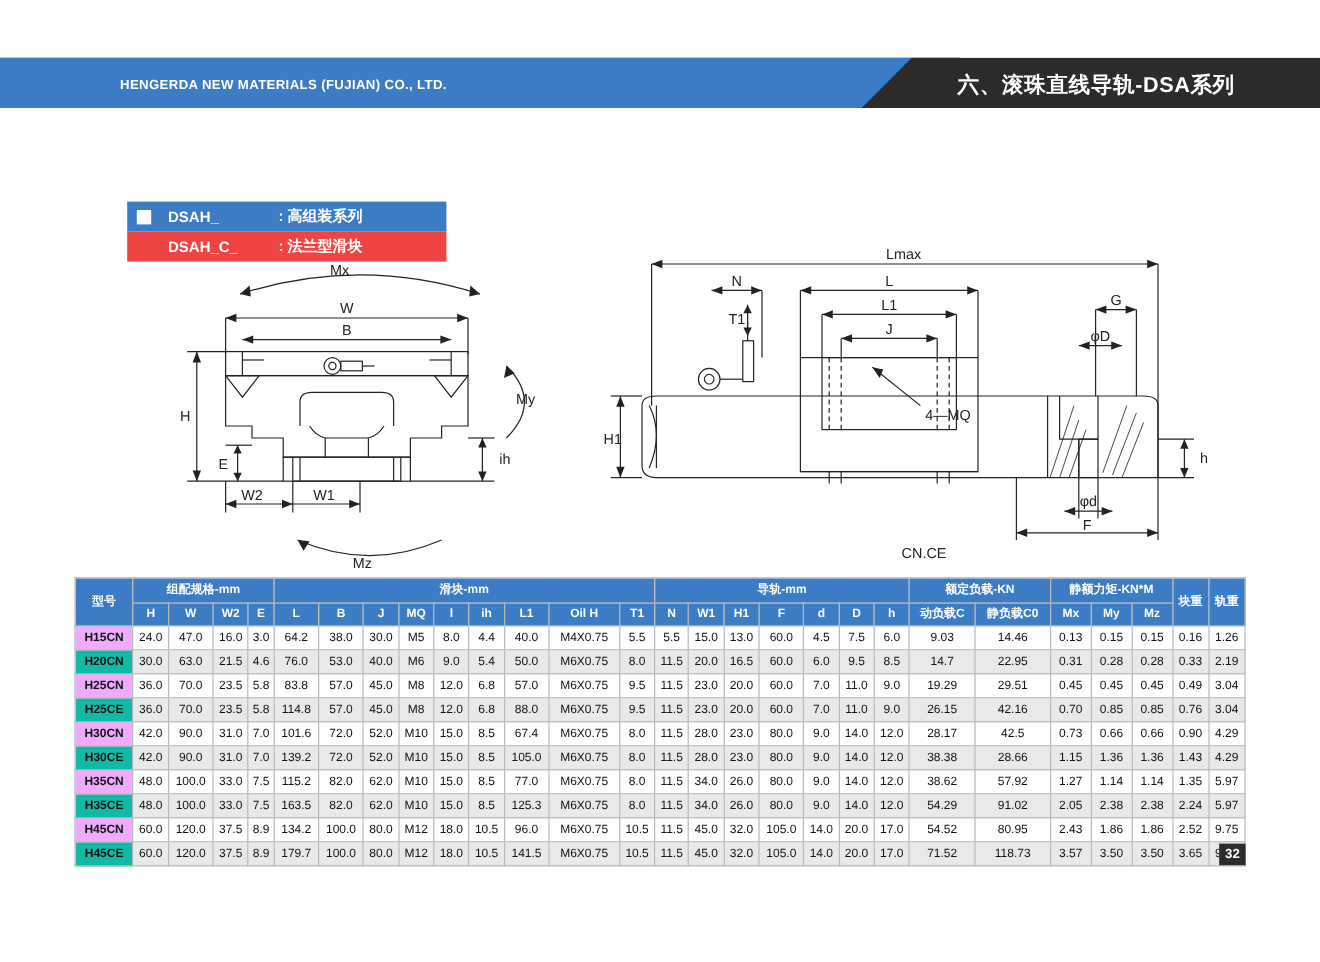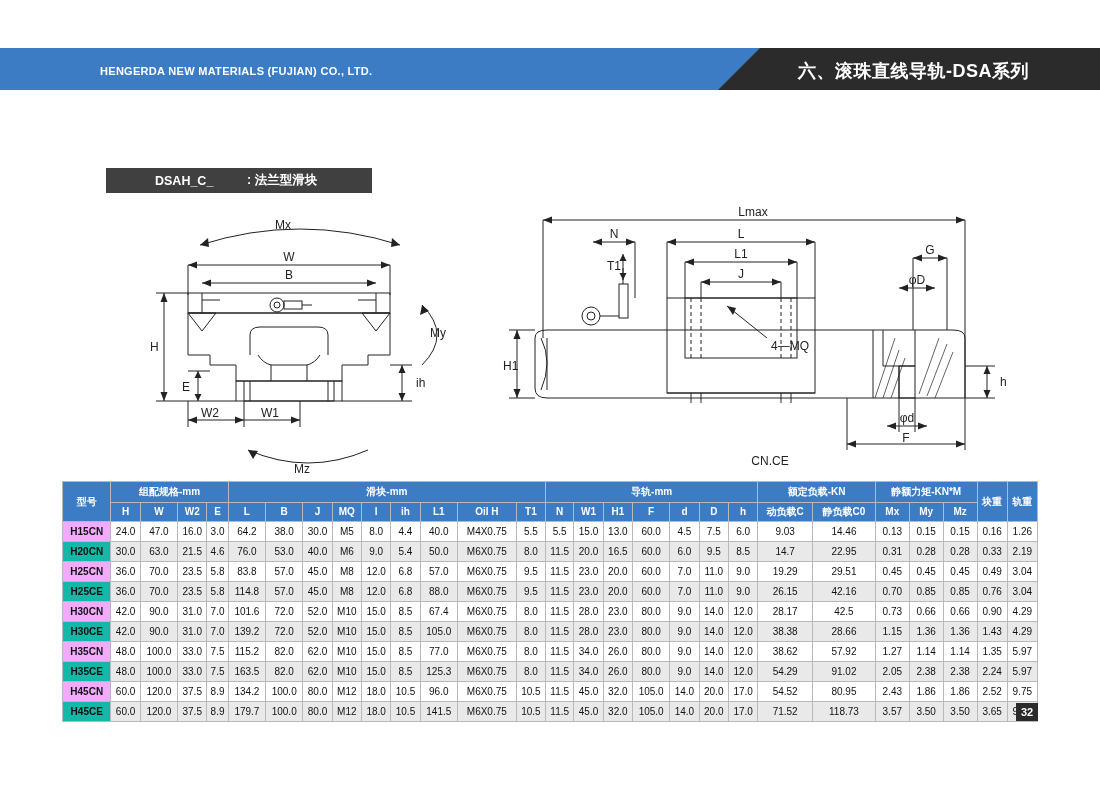--- a/index.html
+++ b/index.html
@@ -29,21 +29,21 @@
     font-size:11px;font-weight:bold;color:#ffffff;letter-spacing:.3px;
   }
   .header .section-title{
     position:absolute;right:71px;top:11px;
     font-size:18px;font-weight:bold;color:#ffffff;letter-spacing:.5px;
   }
   
   .legend{position:absolute;left:106px;top:168px;width:266px;}
   .legend .row{height:25px;display:flex;align-items:center;}
   .legend .r1{background:#3b7cc4;}
-  .legend .r2{background:#404040;padding-left:15px;}
+  .legend .r2{background:#ef4444;}
   .legend .sq{
     width:12px;height:12px;margin-left:8px;margin-right:14px;background:#ffffff;
     flex:0 0 auto;
   }
   .legend .sq.hidden{visibility:hidden;}
   .legend .code{
     color:#fff;font-size:12.5px;font-weight:bold;width:92px;flex:0 0 auto;
   }
   .legend .desc{color:#fff;font-size:12.5px;font-weight:bold;}
   
@@ -84,20 +84,25 @@
 <body>
 
 <div class="header">
   <div class="blue-band"></div>
   <div class="dark-band"></div>
   <div class="company">HENGERDA NEW MATERIALS (FUJIAN) CO., LTD.</div>
   <div class="section-title">六、滚珠直线导轨-DSA系列</div>
 </div>
 
 <div class="legend">
+  <div class="row r1">
+    <div class="sq"></div>
+    <div class="code">DSAH_</div>
+    <div class="desc">: 高组装系列</div>
+  </div>
   <div class="row r2">
     <div class="sq hidden"></div>
     <div class="code">DSAH_C_</div>
     <div class="desc">: 法兰型滑块</div>
   </div>
 </div>
 
 <div class="draw" style="left:140px;top:205px;">
 <svg width="330" height="270" viewBox="0 0 330 270">
   <g stroke="#222" fill="none" stroke-width="1">

